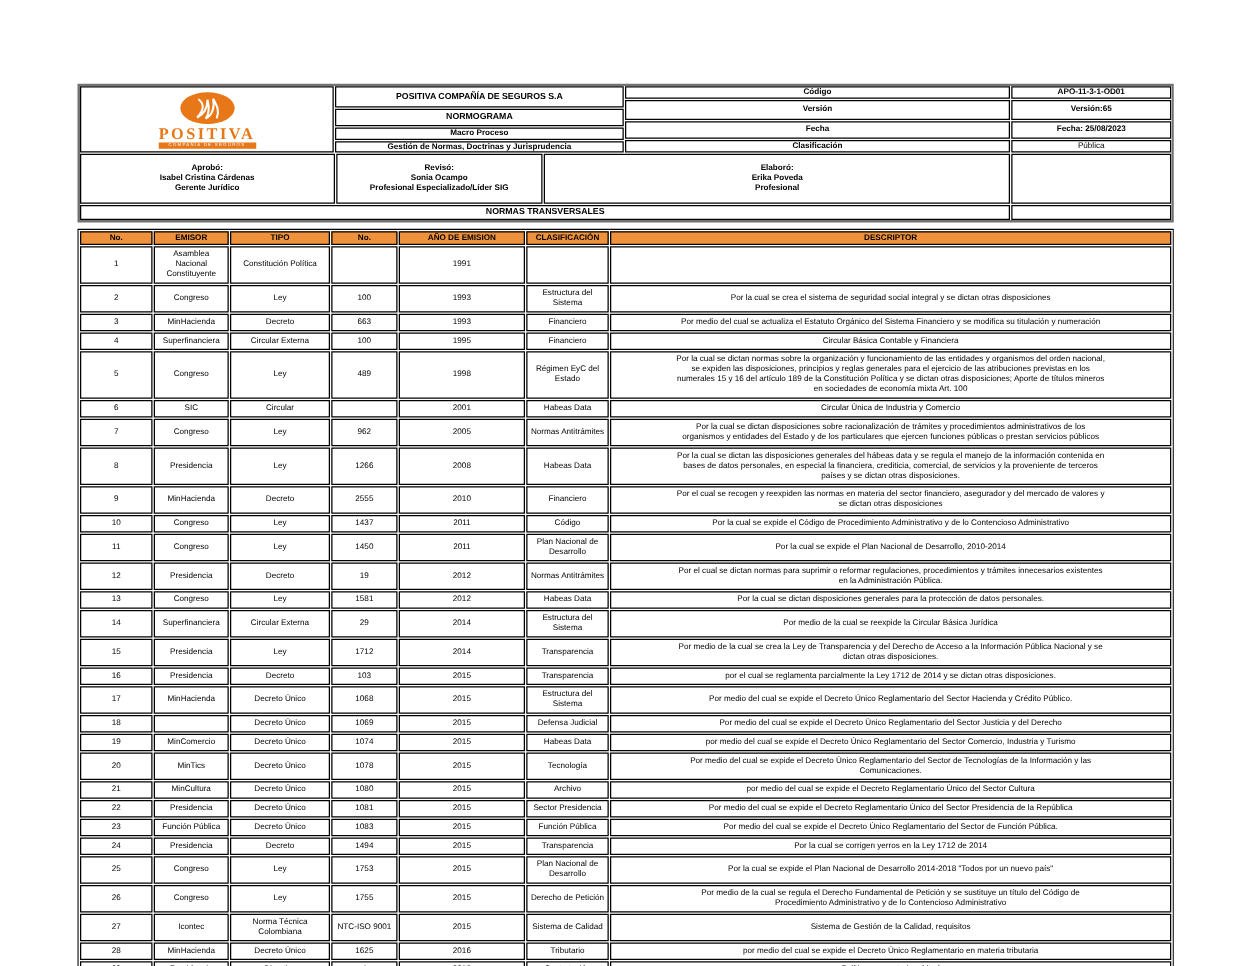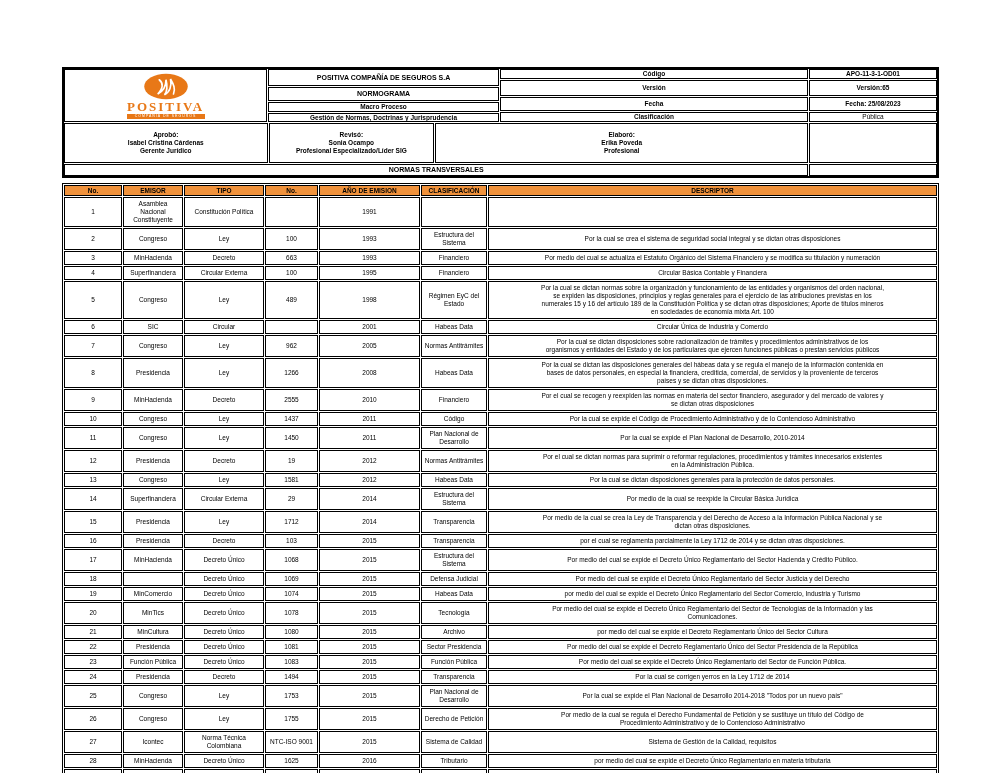--- a/index.html
+++ b/index.html
@@ -2,21 +2,21 @@
 <html style="--orange: #F0923C; --logo-orange: #E87817;"><head>
 <meta charset="utf-8">
 <style>
   * { box-sizing: border-box; margin: 0; padding: 0; }
   html, body { background: #fff; }
   body { width: 1000px; height: 773px; position: relative;
          font-family: "Liberation Sans", sans-serif; color: #000; }
   .sheet { position: absolute; left: 62px; top: 67px; width: 877px; }
 
   
-  .hdr-outer { border: 2px solid #000000; background: #8b5cf6; }
+  .hdr-outer { border: 2px solid #737373; background: #8b5cf6; }
   .vstack { display: flex; flex-direction: column; gap: 1px; background: #fff; }
   .hstack { display: flex; gap: 1px; background: #fff; }
   .cell { border: 1px solid #000; background: #fff;
           display: flex; flex-direction: column; align-items: center; justify-content: center;
           text-align: center; overflow: hidden; }
   .b1 { height: 53px; }
   .colA { width: 204px; }
   .colB { width: 232px; }
   .colCD { width: 437px; }
   .rB1 { height: 17px; } .rB2 { height: 14px; } .rB3 { height: 10px; } .rB4 { height: 9px; }

